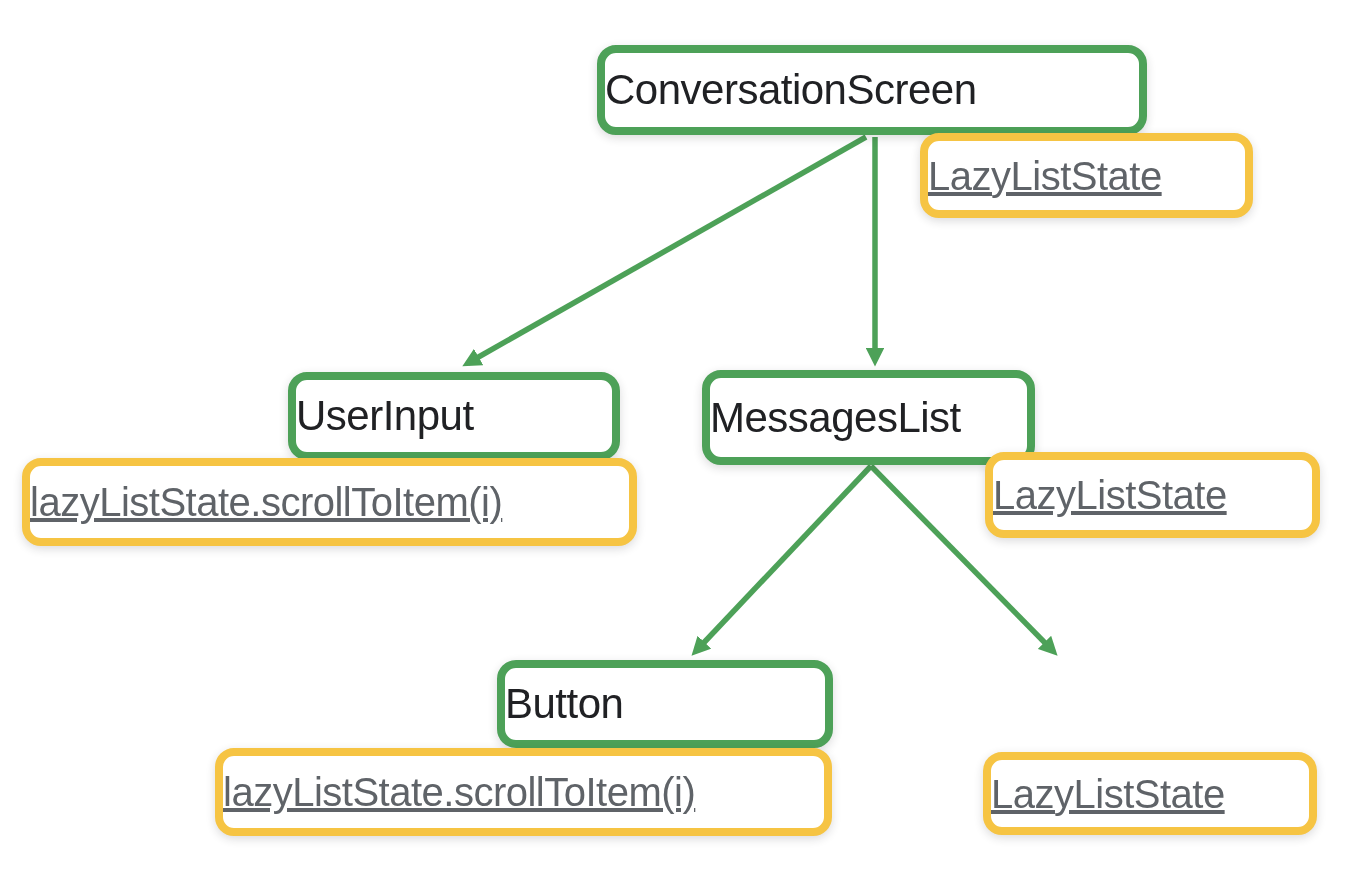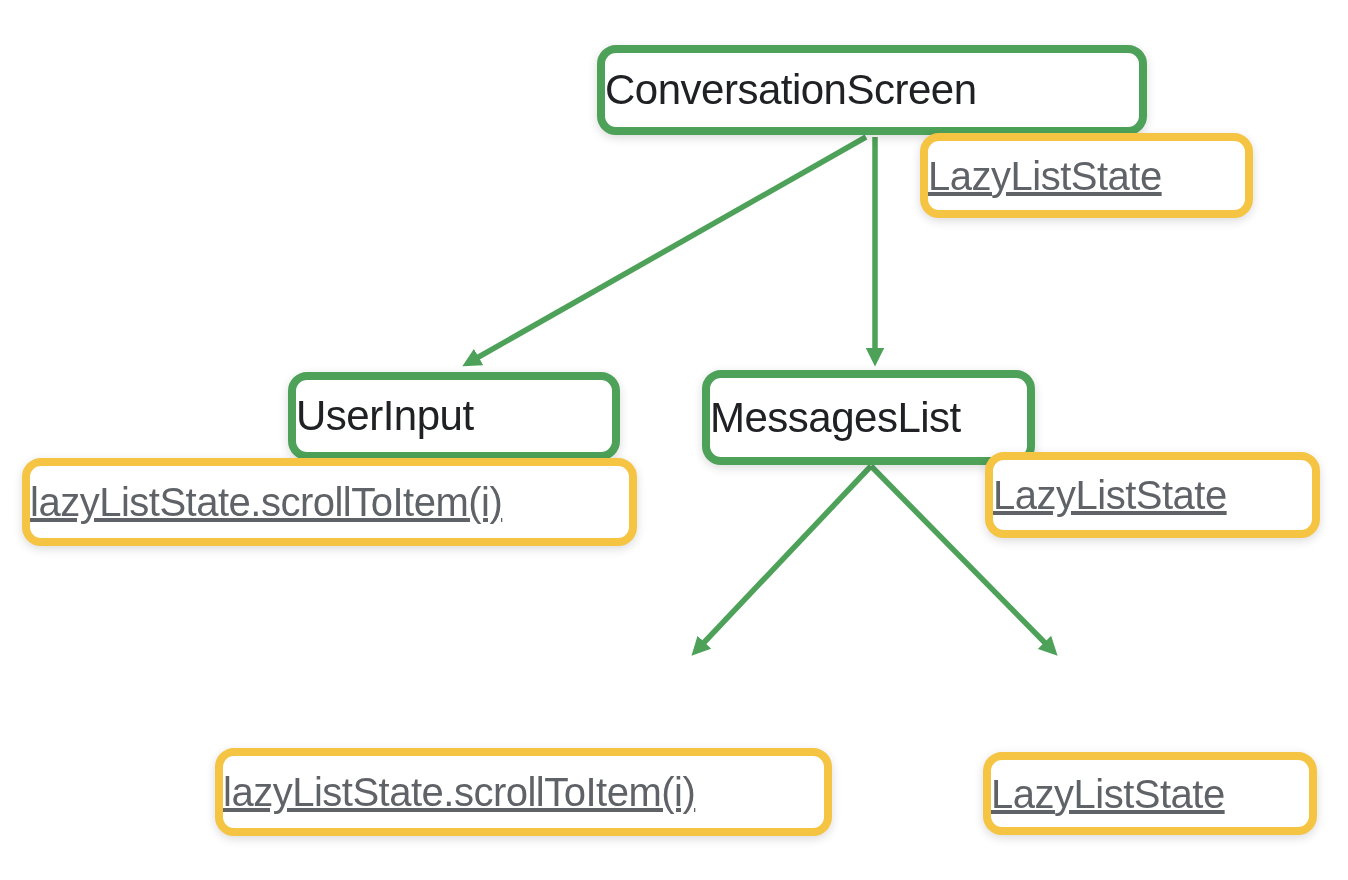--- a/index.html
+++ b/index.html
@@ -94,20 +94,23 @@
   </div>
 
   <div class="node composable" style="left:702px;top:370px;width:333px;height:95px;">
     <span>MessagesList</span>
   </div>
 
   <div class="node state" style="left:985px;top:452px;width:335px;height:86px;">
     <span>LazyListState</span>
   </div>
 
+  <div class="node composable" style="left:497px;top:660px;width:336px;height:88px;">
+    <span>Button</span>
+  </div>
 
   <div class="node state" style="left:215px;top:748px;width:617px;height:88px;">
     <span>lazyListState.scrollToItem(i)</span>
   </div>
 
 
   <div class="node state" style="left:983px;top:752px;width:334px;height:83px;">
     <span>LazyListState</span>
   </div>
 

